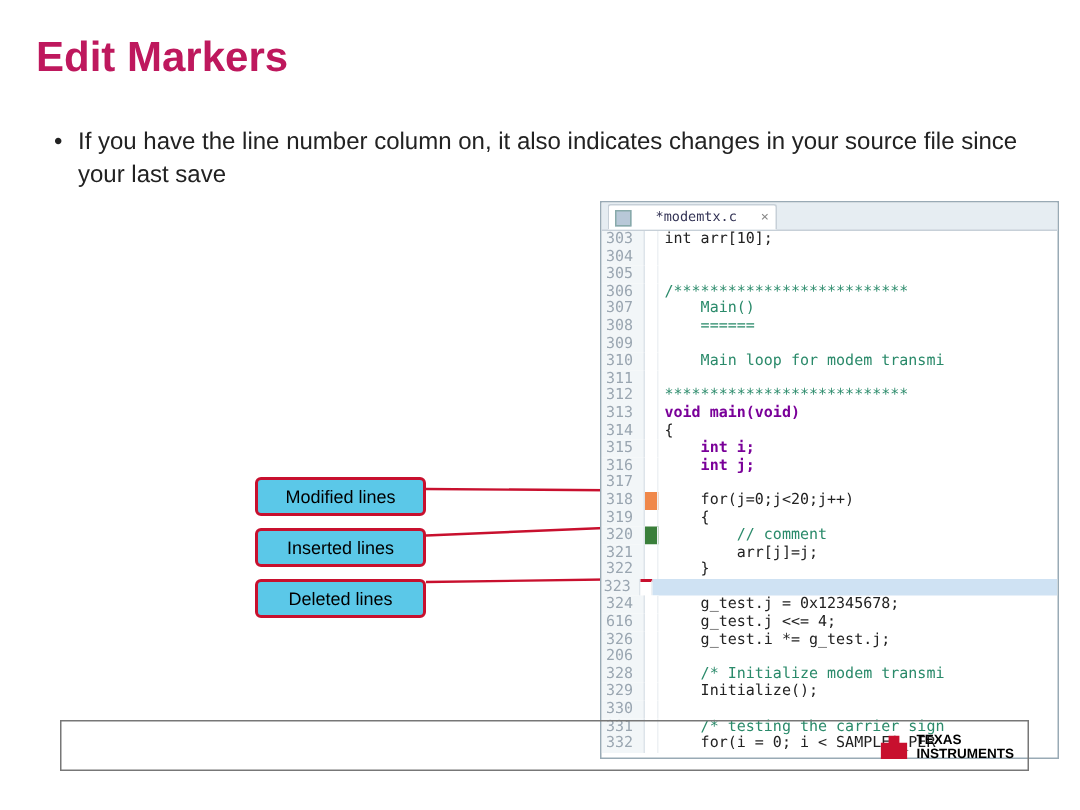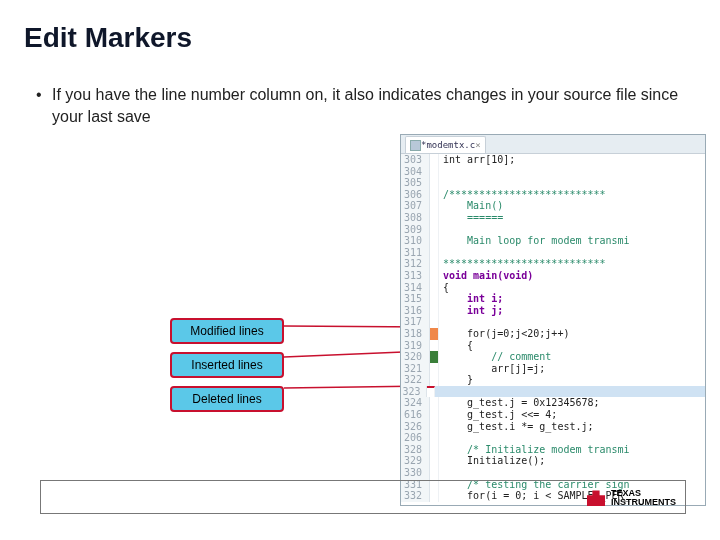--- a/index.html
+++ b/index.html
@@ -1,25 +1,25 @@
 <!DOCTYPE html>
 <html><head>
 <meta charset="utf-8">
 <style>
   html,body{margin:0;padding:0;width:720px;height:540px;background:#fff;font-family:Arial,Helvetica,sans-serif;position:relative;overflow:hidden}
-  .title{position:absolute;left:24px;top:22px;font-size:28px;font-weight:bold;color:#0f172a}
+  .title{position:absolute;left:24px;top:22px;font-size:28px;font-weight:bold;color:#be185d}
   .bullet-row{position:absolute;left:36px;top:84px;right:30px;font-size:16px;color:#222}
   .bullet-dot{position:absolute;left:0;top:2px}
   .bullet-text{display:block;margin-left:16px;line-height:1.35}
   .legend{position:absolute;left:170px;top:318px}
   .legend-item{width:110px;height:22px;border:2px solid #c8102e;border-radius:4px;background:#5bc8e8;margin-bottom:8px;display:flex;align-items:center;justify-content:center;font-size:12px;color:#000}
   .connector{stroke:#c8102e;stroke-width:1.6;fill:none}
   .editor{position:absolute;left:400px;top:134px;width:304px;height:370px;border:1px solid #99aab5;background:#fff;font-family:Consolas,Menlo,monospace;font-size:10px;color:#222;overflow:hidden}
   .tabbar{height:18px;background:#e6edf2;border-bottom:1px solid #c7d0d8;display:flex;align-items:end;padding-left:4px;gap:2px}
-  .tab{height:16px;background:#fff;border:1px solid #c7d0d8;border-bottom:none;border-radius:2px 2px 0 0;font-size:9px;display:flex;align-items:center;padding:0 4px;gap:0;color:#335}
+  .tab{height:16px;background:#fff;border:1px solid #c7d0d8;border-bottom:none;border-radius:2px 2px 0 0;font-size:9px;display:flex;align-items:center;padding:0 4px;gap:16px;color:#335}
   .tab .x{color:#888}
   .tab .dicon{width:9px;height:9px;background:#b8c8d8;border:1px solid #8aa;display:inline-block}
   .code-area{height:calc(100% - 18px);overflow:hidden}
   .line{display:flex;height:11.6px;line-height:11.6px;white-space:pre}
   .gutter{width:24px;text-align:center;padding-right:4px;color:#9aa6b1;background:#f2f6f8;border-right:1px solid #dde4ea}
   .marker{width:8px;background:#fff;border-right:1px solid #eef1f4}
   .marker.mod{background:#f0884a}
   .marker.ins{background:#3a7f3a}
   .marker.del-top{background:#fff;border-top:2px solid #c8102e}
   .src{padding-left:4px}

